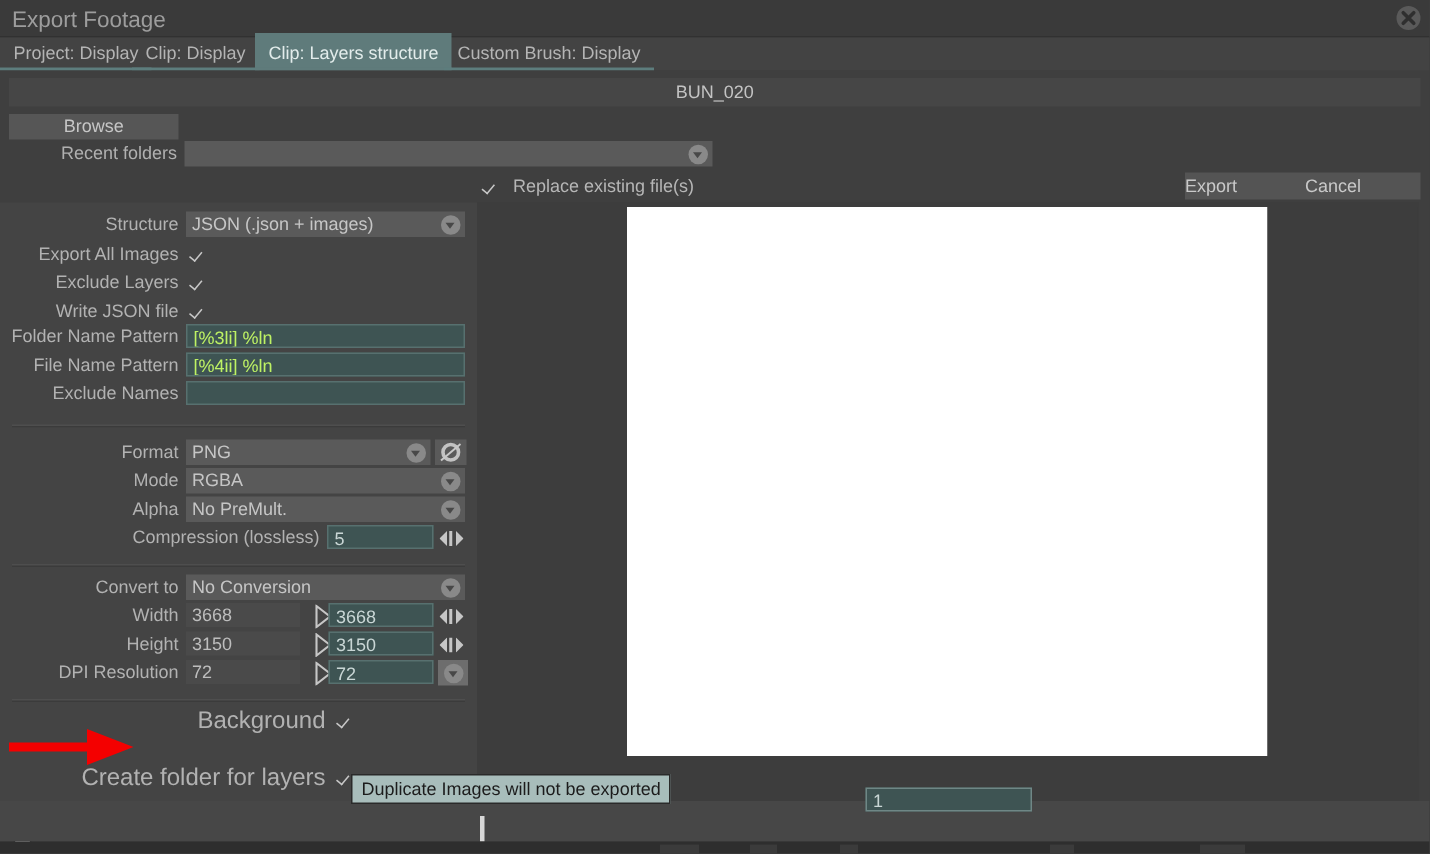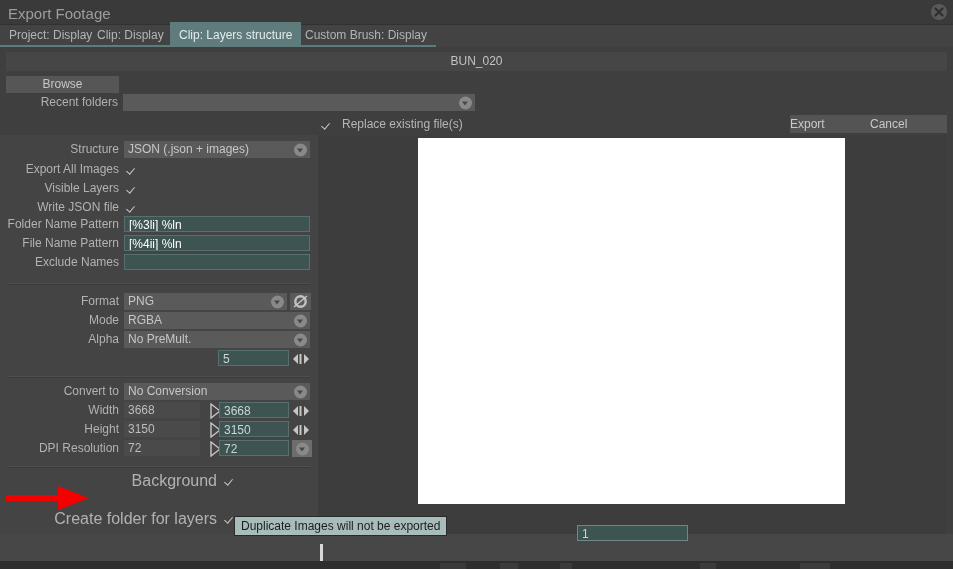--- a/index.html
+++ b/index.html
@@ -104,21 +104,21 @@
   }
   .combo{
     position:absolute;left:124px;top:0;width:186px;height:17px;line-height:17px;
     background:#5a5a5a;color:#c6c6c6;font-size:12px;padding-left:4px;
     box-sizing:border-box;cursor:pointer;
   }
   .combo.narrow{width:163px;}
   .rowchk{position:absolute;left:127px;top:2px;}
   .tfield{
     position:absolute;left:124px;top:0;width:186px;height:16px;line-height:16px;
-    background:#3e5453;border:1px solid #57706f;color:#ffffff;font-size:12px;
+    background:#3e5453;border:1px solid #57706f;color:#bef264;font-size:12px;
     padding-left:4px;box-sizing:border-box;cursor:text;overflow:hidden;white-space:nowrap;
   }
   .gearbtn{
     position:absolute;left:290px;top:0px;width:21px;height:17px;background:#5a5a5a;cursor:pointer;
   }
   
   .numleft{
     position:absolute;left:124px;top:0;width:76px;height:16px;line-height:16px;
     background:#4a4a4a;color:#bdbdbd;font-size:12px;padding-left:4px;box-sizing:border-box;
   }
@@ -244,21 +244,21 @@
     <div class="row" style="top:6px;">
       <span class="rlbl">Structure</span>
       <span class="combo">JSON (.json + images)<span class="combo-arrow"></span></span>
     </div>
 
     <div class="row" style="top:26px;">
       <span class="rlbl">Export All Images</span>
       <span class="chk rowchk"></span>
     </div>
     <div class="row" style="top:45px;">
-      <span class="rlbl">Visible Layers</span>
+      <span class="rlbl">Exclude Layers</span>
       <span class="chk rowchk"></span>
     </div>
     <div class="row" style="top:64px;">
       <span class="rlbl">Write JSON file</span>
       <span class="chk rowchk"></span>
     </div>
 
     <div class="row" style="top:81px;">
       <span class="rlbl">Folder Name Pattern</span>
       <span class="tfield">[%3li] %ln</span>
@@ -289,20 +289,21 @@
     </div>
     <div class="row" style="top:177px;">
       <span class="rlbl">Mode</span>
       <span class="combo">RGBA<span class="combo-arrow"></span></span>
     </div>
     <div class="row" style="top:196px;">
       <span class="rlbl">Alpha</span>
       <span class="combo">No PreMult.<span class="combo-arrow"></span></span>
     </div>
     <div class="row" style="top:215px;">
+      <span class="cmplbl">Compression (lossless)</span>
       <span class="cmpfield">5</span>
       <span class="spin">
         <svg width="16" height="10" viewBox="0 0 16 10">
           <path d="M5 0 L0 5 L5 10 Z" fill="#c6c6c6"></path>
           <rect x="6.5" y="0" width="2" height="10" fill="#c6c6c6"></rect>
           <path d="M11 0 L16 5 L11 10 Z" fill="#c6c6c6"></path>
         </svg>
       </span>
     </div>
 

